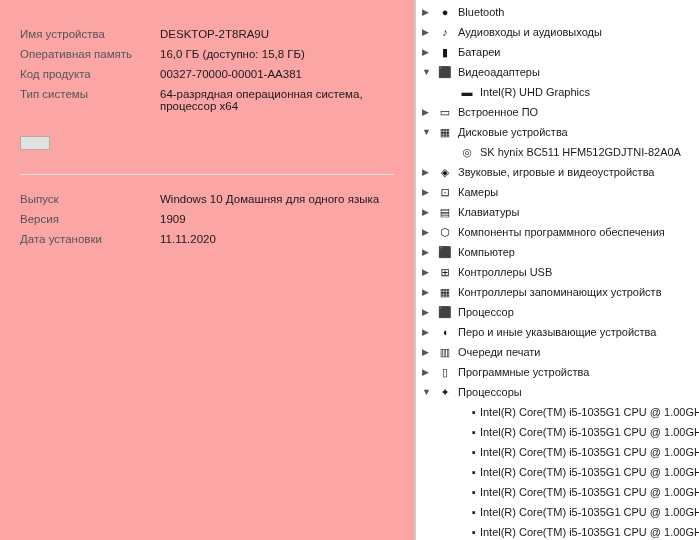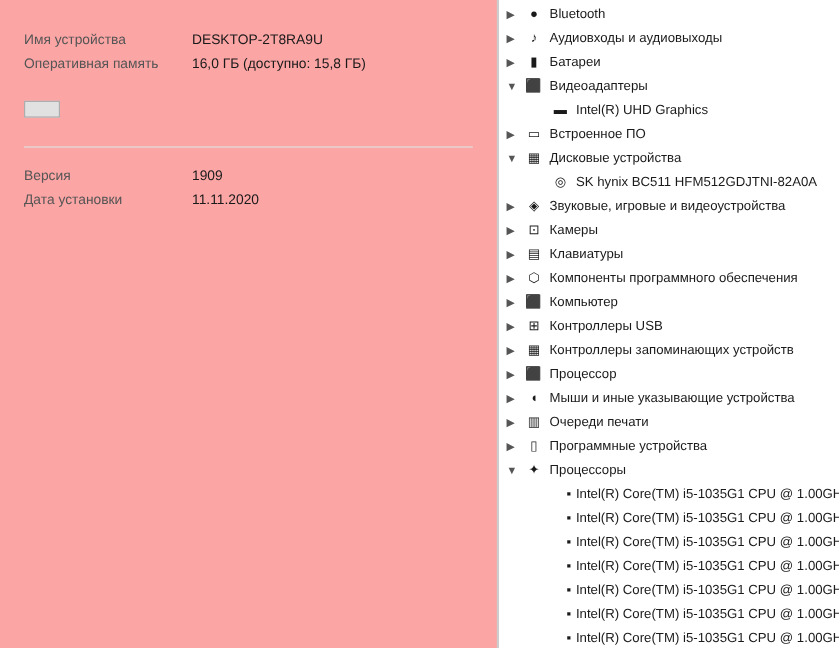--- a/index.html
+++ b/index.html
@@ -139,31 +139,43 @@
   <table class="info-table">
     <tbody id="device-fields-body">
         <tr>
           <td>Имя устройства</td>
           <td>DESKTOP-2T8RA9U</td>
         </tr>
         <tr>
           <td>Оперативная память</td>
           <td>16,0 ГБ (доступно: 15,8 ГБ)</td>
         </tr>
+        <tr>
+          <td>Код продукта</td>
+          <td>00327-70000-00001-AA381</td>
+        </tr>
+        <tr>
+          <td>Тип системы</td>
+          <td>64-разрядная операционная система, процессор x64</td>
+        </tr>
       </tbody>
   </table>
 
   <button class="rename-btn"></button>
 
   <hr class="divider">
 
   <div class="section-title"></div>
 
   <table class="info-table">
     <tbody id="windows-fields-body">
+        <tr>
+          <td>Выпуск</td>
+          <td>Windows 10 Домашняя для одного языка</td>
+        </tr>
         <tr>
           <td>Версия</td>
           <td>1909</td>
         </tr>
         <tr>
           <td>Дата установки</td>
           <td>11.11.2020</td>
         </tr>
       </tbody>
   </table>
@@ -247,21 +259,21 @@
         <span class="label">Контроллеры запоминающих устройств</span>
       </div>
       <div class="tree-item ">
         <span class="arrow right"></span>
         <span class="icon" style="font-size: 11px;">⬛</span>
         <span class="label">Процессор</span>
       </div>
       <div class="tree-item ">
         <span class="arrow right"></span>
         <span class="icon" style="font-size: 11px;">◖</span>
-        <span class="label">Мыши и иные указывающие устройства</span>
+        <span class="label">Перо и иные указывающие устройства</span>
       </div>
       <div class="tree-item ">
         <span class="arrow right"></span>
         <span class="icon" style="font-size: 11px;">▥</span>
         <span class="label">Очереди печати</span>
       </div>
       <div class="tree-item ">
         <span class="arrow right"></span>
         <span class="icon" style="font-size: 11px;">▯</span>
         <span class="label">Программные устройства</span>

